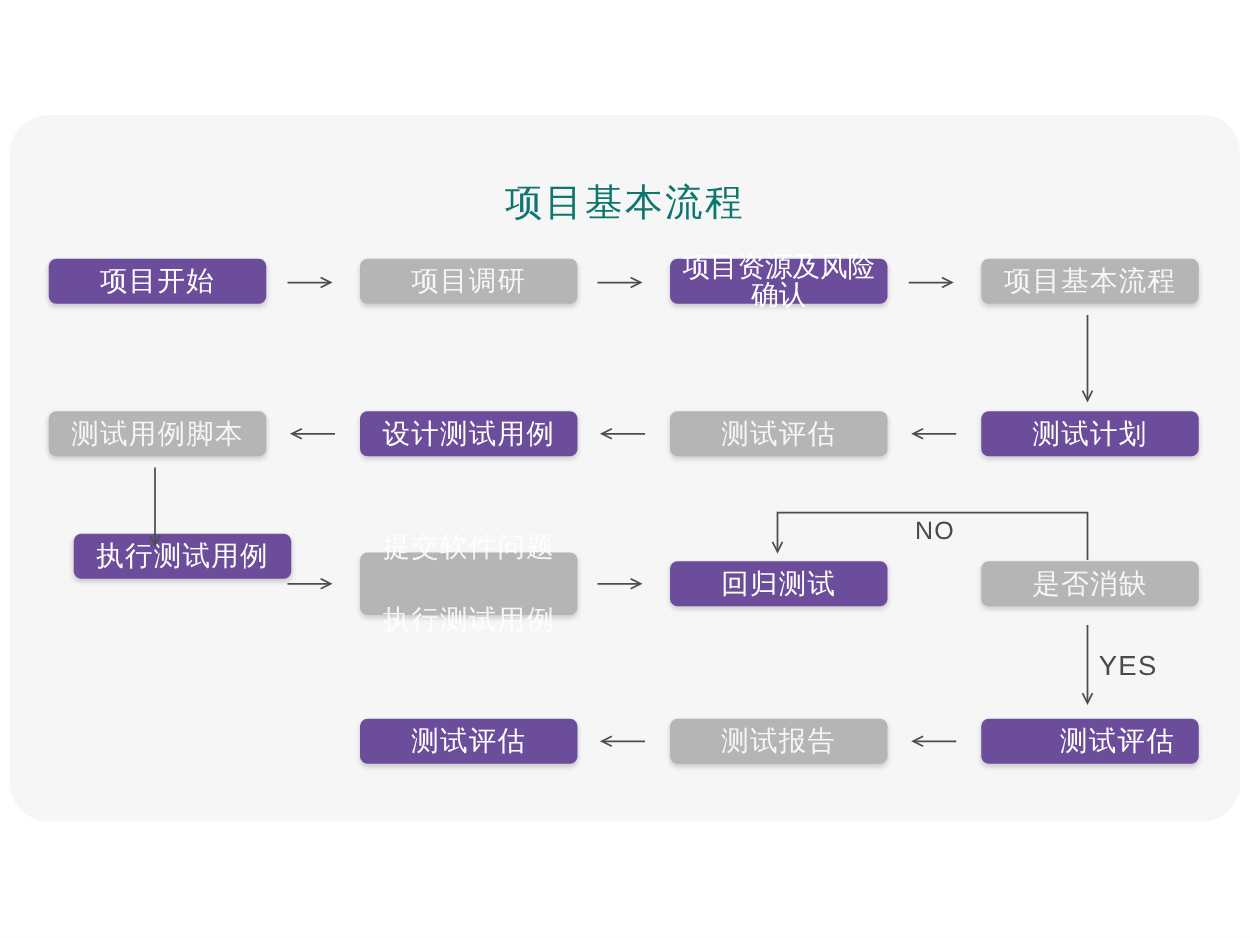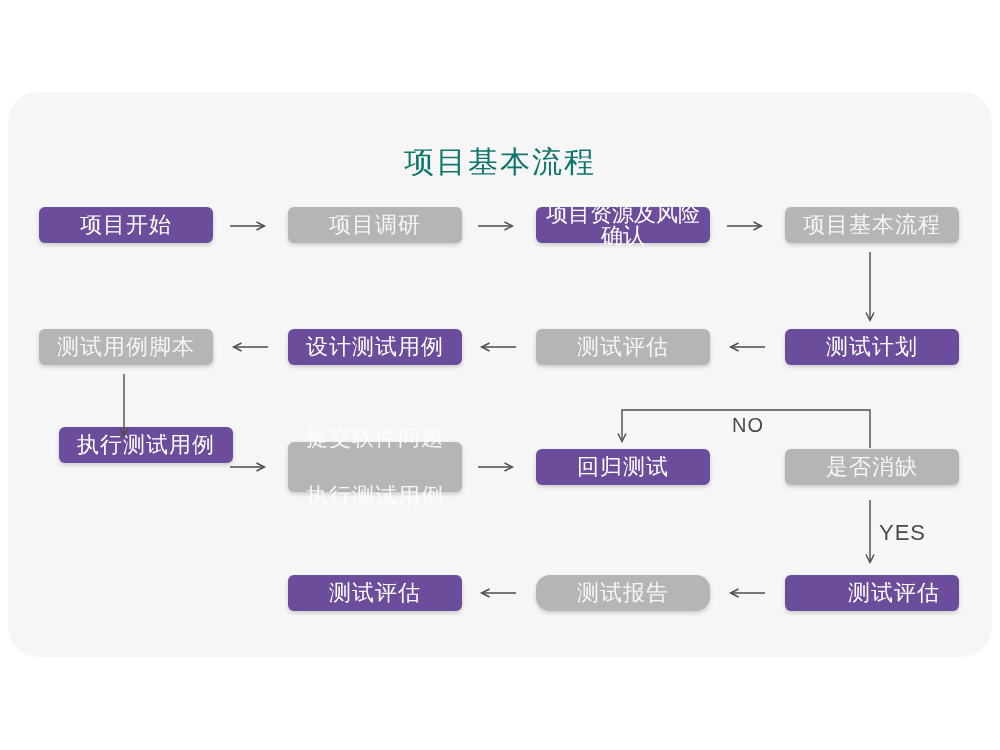--- a/index.html
+++ b/index.html
@@ -108,21 +108,21 @@
 <div class="node purple" style="left:536px; top:449px;">
   <span>回归测试</span>
 </div>
 <div class="node gray" style="left:785px; top:449px;">
   <span>是否消缺</span>
 </div>
 
 <div class="node purple" style="left:288px; top:575px;">
   <span>测试评估</span>
 </div>
-<div class="node gray" style="left:536px; top:575px;border-radius:14px;">
+<div class="node gray" style="left:536px; top:575px;">
   <span>测试报告</span>
 </div>
 <div class="node purple" style="left:785px; top:575px;padding-left:44px;">
   <span>测试评估</span>
 </div>
 
 <svg class="edge-layer" width="1000" height="750" viewBox="0 0 1000 750">
   <defs>
     <marker id="arrowhead" markerWidth="14" markerHeight="14" refX="9.5" refY="5" orient="auto" markerUnits="userSpaceOnUse">
       <path d="M2,1 L10,5 L2,9" fill="none" stroke="#4D4D4D" stroke-width="1.4"></path>

